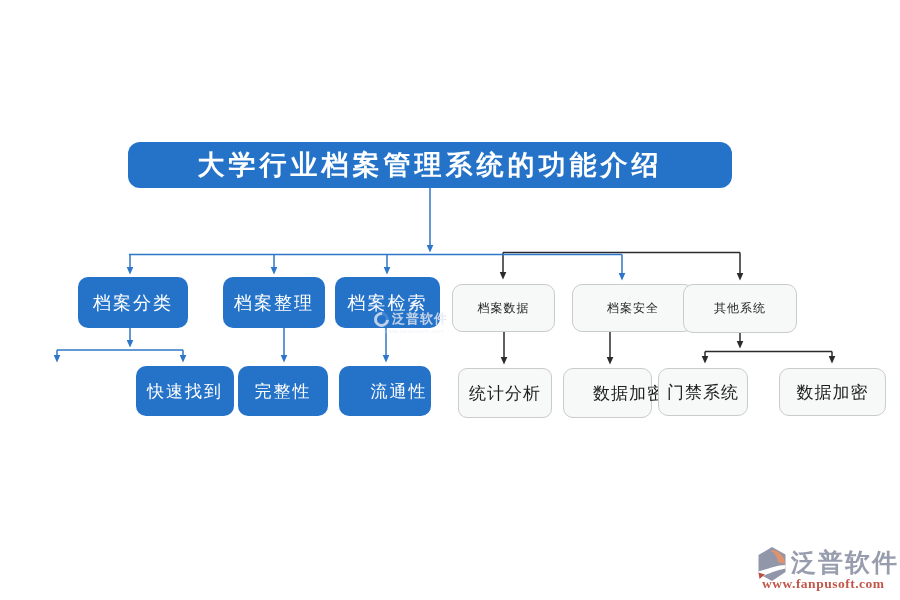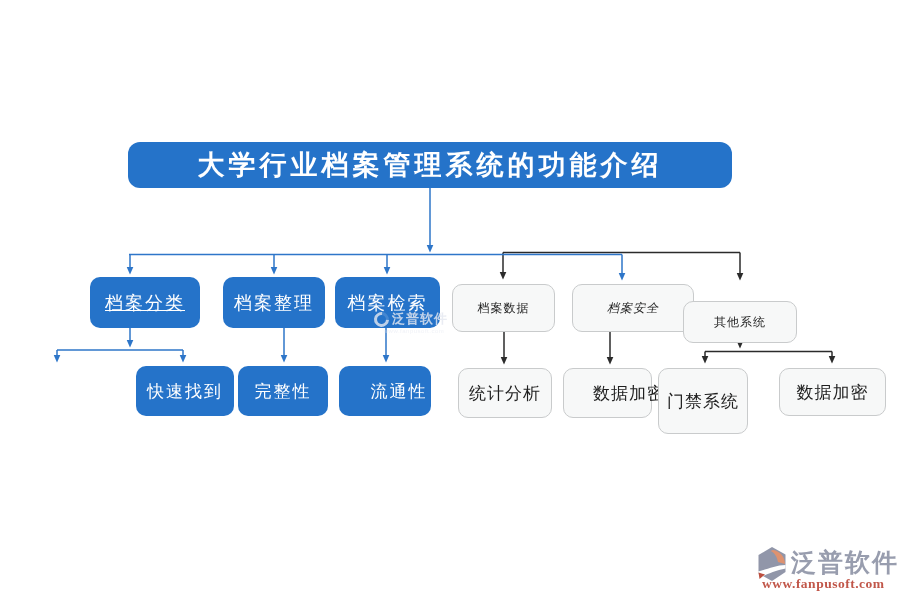--- a/index.html
+++ b/index.html
@@ -97,33 +97,33 @@
     <path class="ln-k" d="M610,332 V361" marker-end="url(#ak)"></path>
 
     <path class="ln-k" d="M740,333 V345" marker-end="url(#ak)"></path>
     <path class="ln-k" d="M705,351.5 H832"></path>
     <path class="ln-k" d="M705,351.5 V360" marker-end="url(#ak)"></path>
     <path class="ln-k" d="M832,351.5 V360" marker-end="url(#ak)"></path>
   </svg>
 
   <div class="node title-node" style="left:128px;top:142px;width:604px;height:46px;">大学行业档案管理系统的功能介绍</div>
 
-  <div class="node blue-node" style="left:90px;top:277px;width:110px;height:51px;text-decoration:underline;">档案分类</div>
+  <div class="node blue-node" style="left:78px;top:277px;width:110px;height:51px;">档案分类</div>
   <div class="node blue-node" style="left:223px;top:277px;width:102px;height:51px;">档案整理</div>
   <div class="node blue-node" style="left:335px;top:277px;width:105px;height:51px;">档案检索</div>
   <div class="node gray-node" style="left:452px;top:284px;width:103px;height:48px;">档案数据</div>
-  <div class="node gray-node" style="left:572px;top:284px;width:122px;height:48px;font-style:italic;">档案安全</div>
-  <div class="node gray-node" style="left:683px;top:301px;width:114px;height:42px;">其他系统</div>
+  <div class="node gray-node" style="left:572px;top:284px;width:122px;height:48px;">档案安全</div>
+  <div class="node gray-node" style="left:683px;top:284px;width:114px;height:49px;">其他系统</div>
 
   <div class="node blue-node lvl3" style="left:136px;top:366px;width:98px;height:50px;">快速找到</div>
   <div class="node blue-node lvl3" style="left:238px;top:366px;width:90px;height:50px;">完整性</div>
   <div class="node blue-node lvl3" style="left:339px;top:366px;width:92px;height:50px;padding-left:28px;">流通性</div>
-  <div class="node gray-node lvl3" style="left:458px;top:368px;width:94px;height:50px;">统计分析</div>
+  <div class="node gray-node lvl3" style="left:458px;top:368px;width:94px;height:50px;border-radius:9px;">统计分析</div>
   <div class="node gray-node lvl3" style="left:563px;top:368px;width:89px;height:50px;padding-left:43px;">数据加密</div>
-  <div class="node gray-node lvl3" style="left:658px;top:368px;width:90px;height:66px;">门禁系统</div>
+  <div class="node gray-node lvl3" style="left:658px;top:368px;width:90px;height:48px;">门禁系统</div>
   <div class="node gray-node lvl3" style="left:779px;top:368px;width:107px;height:48px;">数据加密</div>
 
   <div class="watermark">
     <span class="wm-icon"></span>
     <span class="wm-brand">泛普软件</span>
     <span class="wm-site">www.fanpusoft.com</span>
   </div>
 
   <div class="footer-logo">
     <svg class="fl-icon" width="36" height="36" viewBox="0 0 36 36">

